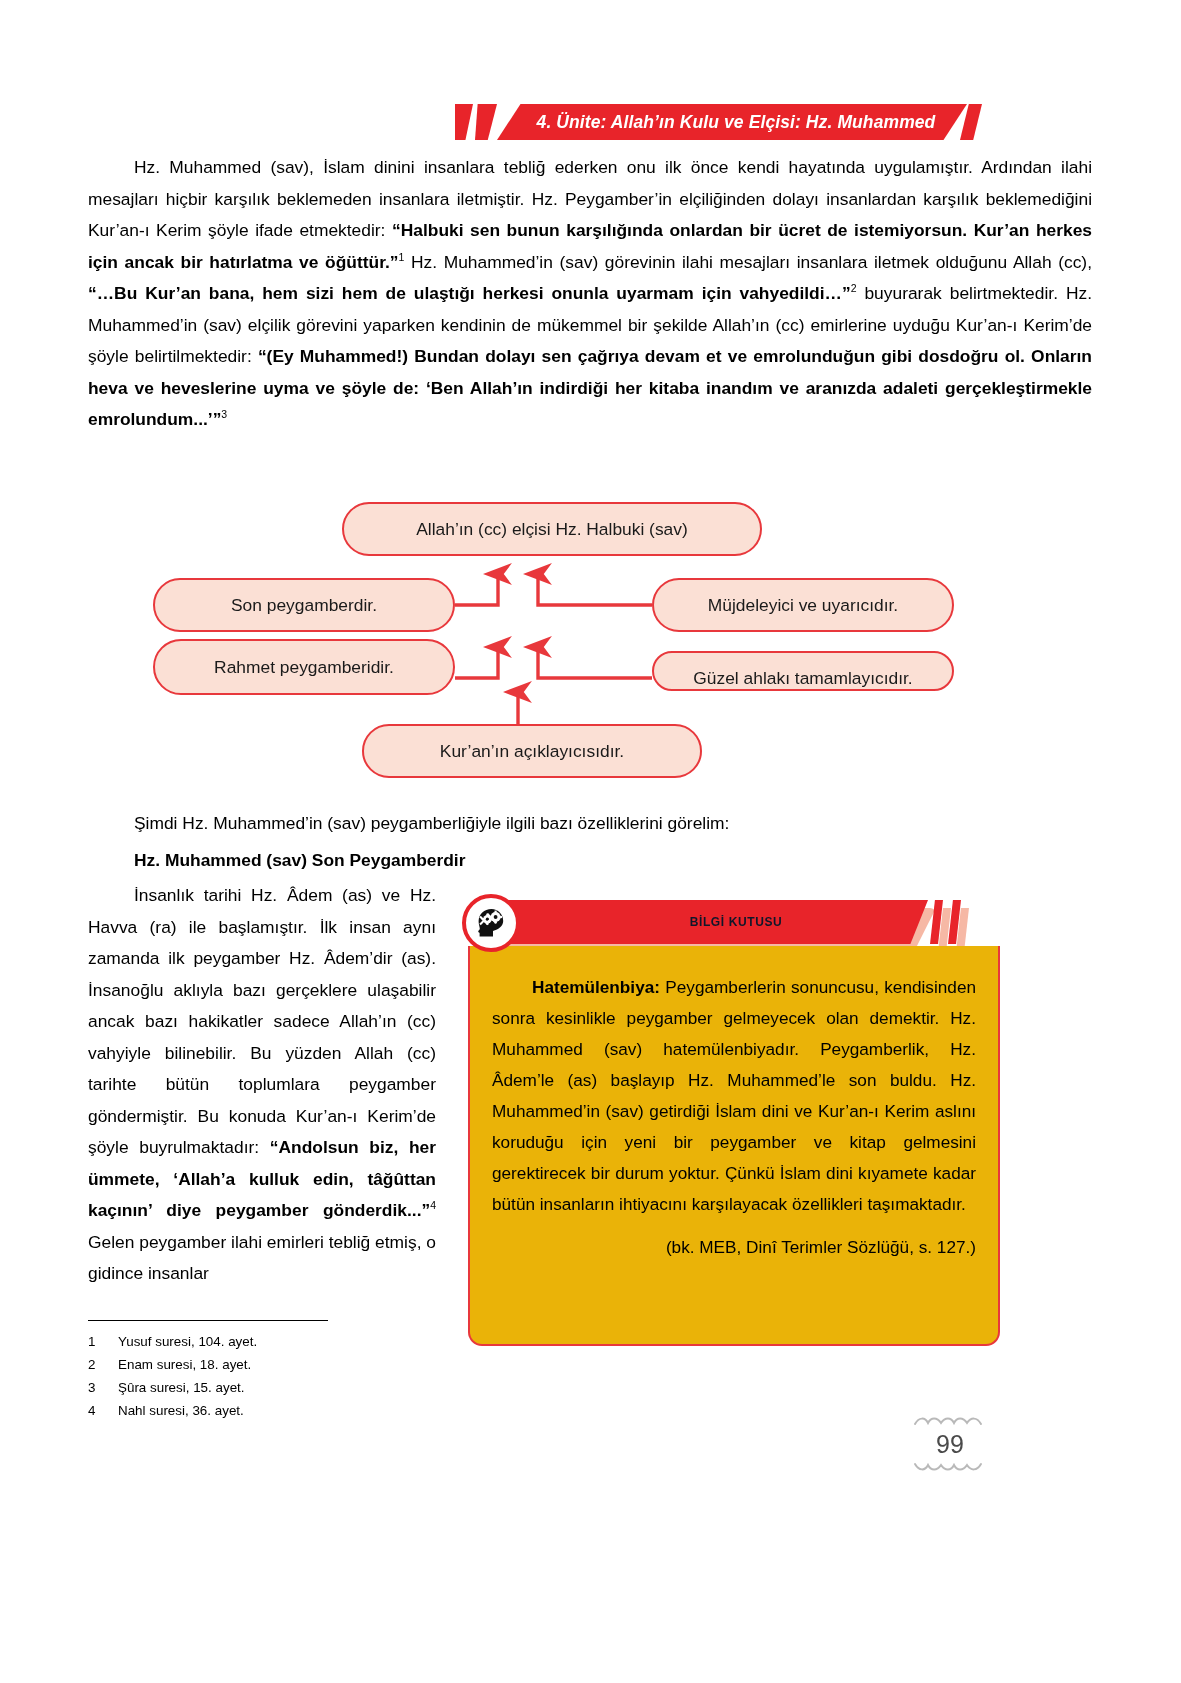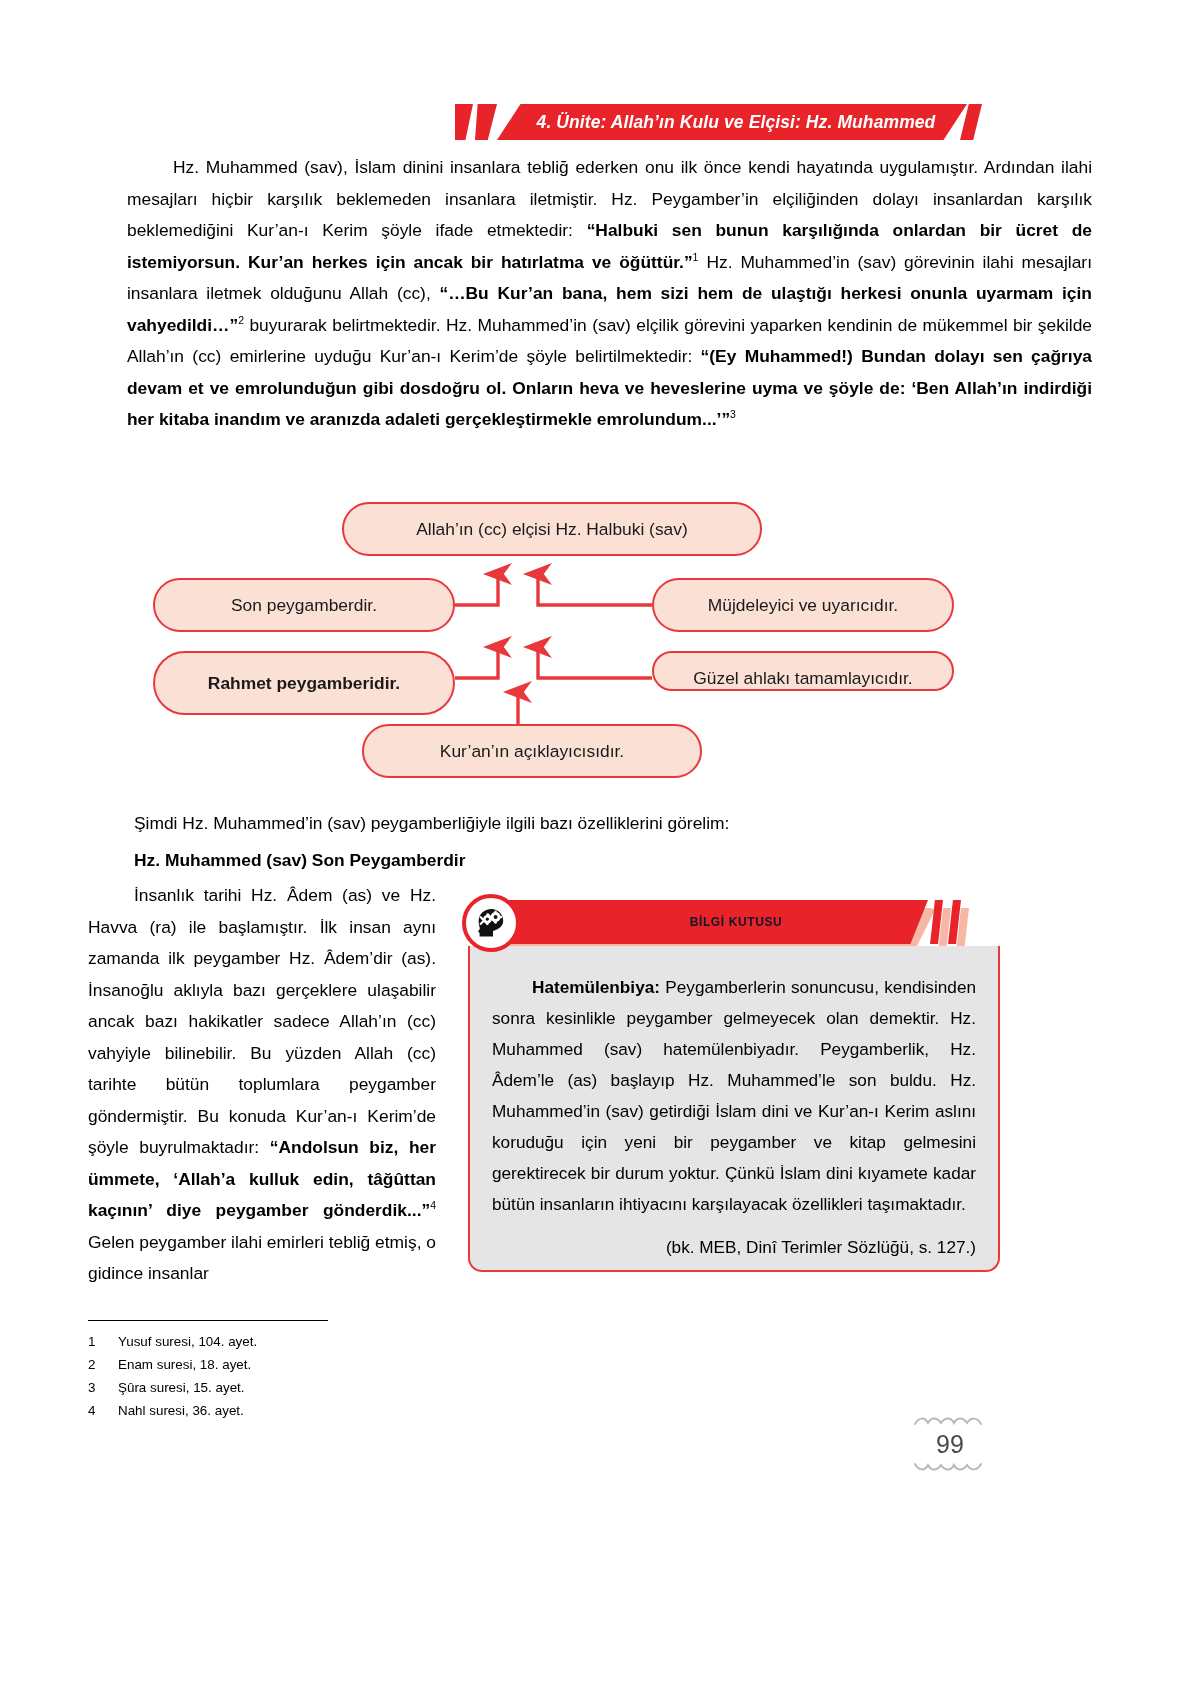--- a/index.html
+++ b/index.html
@@ -44,38 +44,38 @@
     clip-path: polygon(40% 0, 100% 0, 60% 100%, 0 100%);
   }
 
   
   .body-text {
     position: absolute; left: 88px; top: 152px; width: 1004px;
     font-size: 17.4px; line-height: 31.5px;
     text-align: justify; text-justify: inter-word;
     hyphens: none;
   }
-  .body-text p { text-indent: 46px; margin-left: 39px; }
+  .body-text p { text-indent: 46px; }
   .q { font-weight: bold; }
   sup { font-size: 10.5px; vertical-align: super; line-height: 0; }
 
   
   .diagram { position: absolute; left: 140px; top: 496px; width: 830px; height: 290px; }
   .pill {
     position: absolute;
     background: #fbe0d5;
     border: 2.4px solid #e8383c;
     border-radius: 40px;
     display: flex; align-items: center; justify-content: center;
     font-size: 17.4px; color: #1a1a1a;
     text-align: center; padding: 0 14px;
   }
   #pill-top    { left: 202px; top: 6px;   width: 420px; height: 54px; }
   #pill-left1  { left: 13px;  top: 82px;  width: 302px; height: 54px; }
-  #pill-left2  { left: 13px;  top: 155px; width: 302px; height: 64px; font-weight: bold; }
+  #pill-left2  { left: 13px;  top: 143px; width: 302px; height: 56px; }
   #pill-right1 { left: 512px; top: 82px;  width: 302px; height: 54px; }
   #pill-right2 { left: 512px; top: 155px; width: 302px; height: 40px; align-items: flex-end; }
   #pill-bottom { left: 222px; top: 228px; width: 340px; height: 54px; }
   .diagram svg { position: absolute; left: 0; top: 0; width: 830px; height: 290px; }
 
   
   .intro-line {
     position: absolute; left: 88px; top: 808px; width: 1004px;
     font-size: 17.4px; line-height: 31.5px; text-indent: 46px;
   }
@@ -127,22 +127,22 @@
 
   .ib-icon {
     position: absolute; left: 2px; top: -6px; width: 58px; height: 58px;
     border-radius: 50%; background: #fff;
     border: 4.5px solid #e8242a;
     display: flex; align-items: center; justify-content: center;
     z-index: 5;
   }
 
   .ib-body {
-    position: absolute; left: 8px; top: 46px; width: 532px; height: 326px;
-    background: #e5e5e5;
+    position: absolute; left: 8px; top: 46px; width: 532px; height: 400px;
+    background: #eab308;
     border: 2.4px solid #e8383c;
     border-radius: 0 0 14px 14px;
     border-top: none;
   }
   .ib-body-inner {
     padding: 26px 22px 0 22px;
     font-size: 17.2px; line-height: 31px;
     text-align: justify; text-justify: inter-word;
   }
   .ib-body-inner p { text-indent: 40px; }

